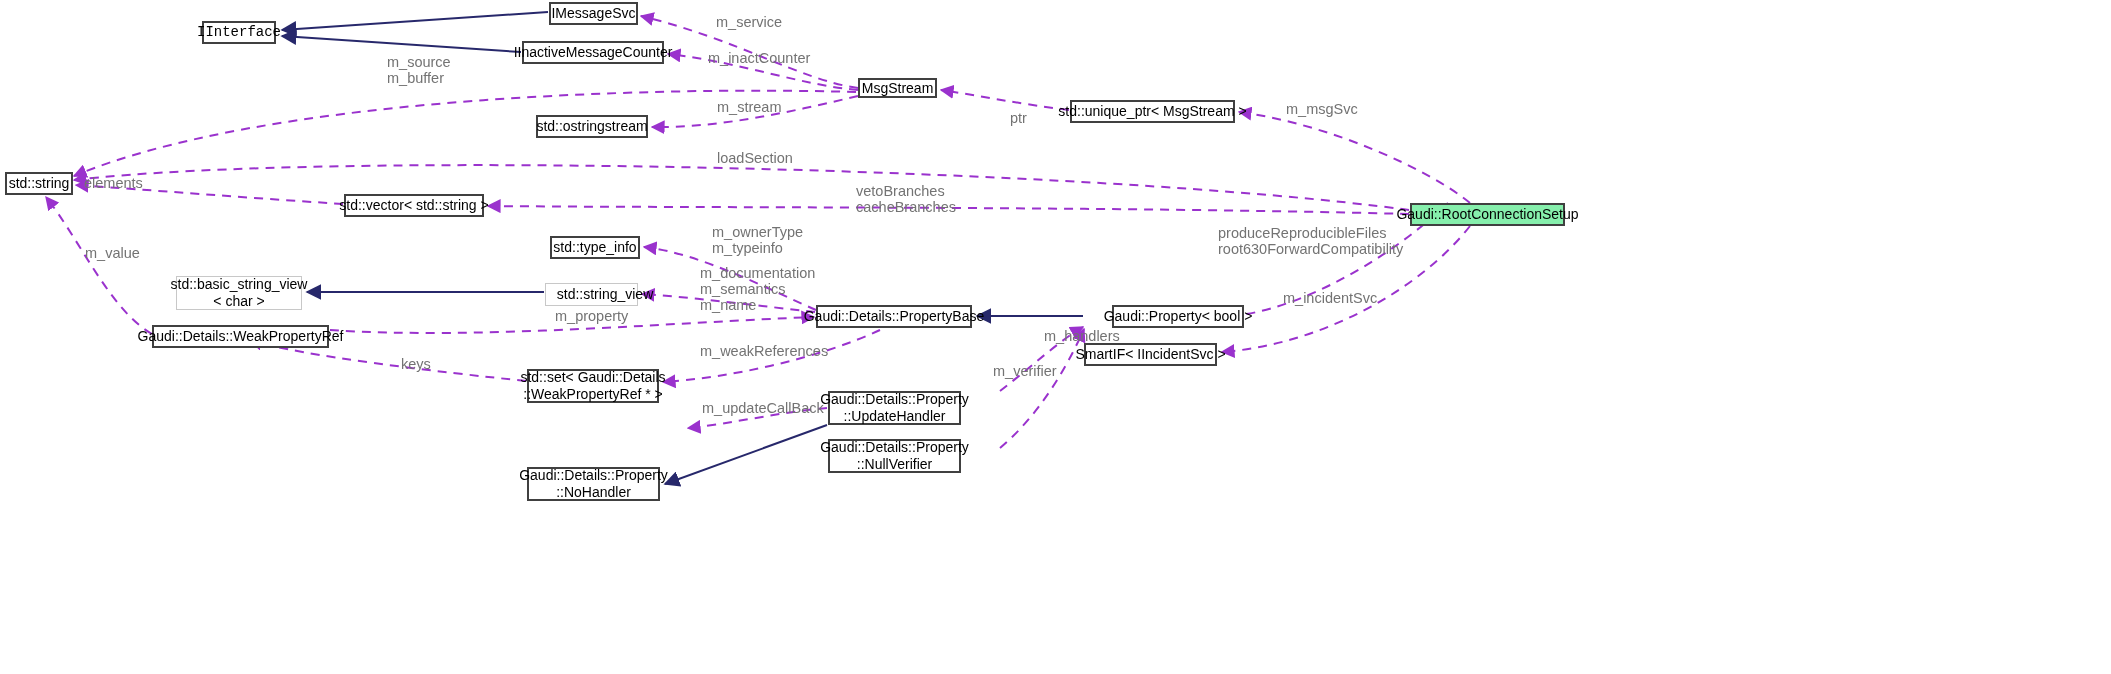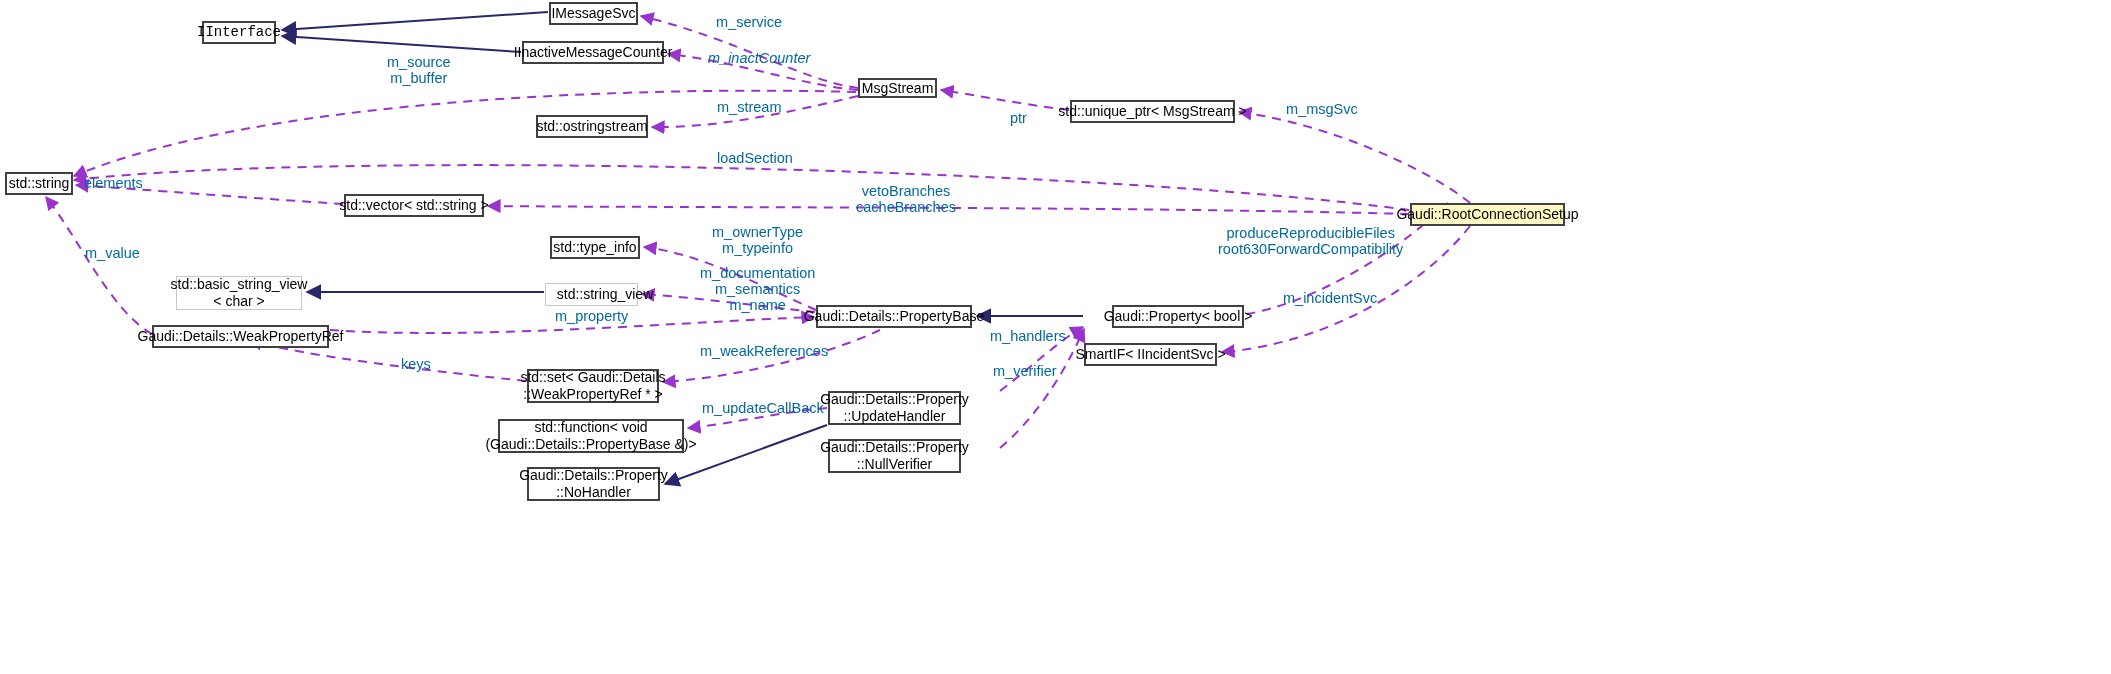--- a/index.html
+++ b/index.html
@@ -34,31 +34,30 @@
     display: flex;
     align-items: center;
     justify-content: center;
     white-space: pre;
     padding: 0 5px;
     z-index: 5;
   }
   .node.thick { border: 2px solid #404040; }
   .node.faint { border: 1px solid #c8c8c8; }
   .node.current {
-    background: #fef9c3;
+    background: #86efac;
     border: 2px solid #404040;
     text-align: center;
   }
   .edge-label {
     position: absolute;
     font-size: 14.5px;
     line-height: 16px;
-    color: #0369a1;
+    color: #737373;
     white-space: pre;
-    text-align: center;
     z-index: 6;
     background: transparent;
   }
 </style>
 </head>
 <body>
 
 <div id="canvas">
 
   <svg id="edges" viewBox="0 0 2111 674" width="2111" height="674" xmlns="http://www.w3.org/2000/svg">
@@ -145,47 +144,45 @@
 &lt; char &gt;</div>
   <div class="node faint" style="left:545px;  top:283px; width:93px;  height:23px;padding-left:32px;">std::string_view</div>
   <div class="node thick" style="left:816px;  top:305px; width:156px; height:23px;">Gaudi::Details::PropertyBase</div>
   <div class="node thick" style="left:1112px; top:305px; width:132px; height:23px;">Gaudi::Property&lt; bool &gt;</div>
   <div class="node thick" style="left:152px;  top:325px; width:177px; height:23px;">Gaudi::Details::WeakPropertyRef</div>
   <div class="node thick" style="left:1084px; top:343px; width:133px; height:23px;">SmartIF&lt; IIncidentSvc &gt;</div>
   <div class="node thick" style="left:527px;  top:369px; width:132px; height:34px;">std::set&lt; Gaudi::Details
 ::WeakPropertyRef * &gt;</div>
   <div class="node thick" style="left:828px;  top:391px; width:133px; height:34px;">Gaudi::Details::Property
 ::UpdateHandler</div>
-  <div class="node thick" style="left:498px;  top:419px; width:186px; height:34px;">std::function&lt; void
-(Gaudi::Details::PropertyBase &amp;)&gt;</div>
   <div class="node thick" style="left:828px;  top:439px; width:133px; height:34px;">Gaudi::Details::Property
 ::NullVerifier</div>
   <div class="node thick" style="left:527px;  top:467px; width:133px; height:34px;">Gaudi::Details::Property
 ::NoHandler</div>
 
   <div class="edge-label" style="left:716px;  top:14px;">m_service</div>
-  <div class="edge-label" style="left:708px;  top:50px;font-style:italic;">m_inactCounter</div>
+  <div class="edge-label" style="left:708px;  top:50px;">m_inactCounter</div>
   <div class="edge-label" style="left:387px;  top:54px;">m_source
 m_buffer</div>
   <div class="edge-label" style="left:1010px; top:81px;margin-top:29px;">ptr</div>
   <div class="edge-label" style="left:1286px; top:101px;">m_msgSvc</div>
   <div class="edge-label" style="left:717px;  top:99px;">m_stream</div>
   <div class="edge-label" style="left:717px;  top:150px;">loadSection</div>
   <div class="edge-label" style="left:84px;   top:175px;">elements</div>
   <div class="edge-label" style="left:856px;  top:183px;">vetoBranches
 cacheBranches</div>
   <div class="edge-label" style="left:712px;  top:224px;">m_ownerType
 m_typeinfo</div>
   <div class="edge-label" style="left:1218px; top:225px;">produceReproducibleFiles
 root630ForwardCompatibility</div>
   <div class="edge-label" style="left:85px;   top:245px;">m_value</div>
   <div class="edge-label" style="left:700px;  top:265px;">m_documentation
 m_semantics
 m_name</div>
   <div class="edge-label" style="left:1283px; top:290px;">m_incidentSvc</div>
   <div class="edge-label" style="left:555px;  top:308px;">m_property</div>
-  <div class="edge-label" style="left:990px;  top:328px;">m_handlers</div>
+  <div class="edge-label" style="left:1044px;  top:328px;">m_handlers</div>
   <div class="edge-label" style="left:401px;  top:343px;margin-top:13px;">keys</div>
   <div class="edge-label" style="left:700px;  top:343px;">m_weakReferences</div>
   <div class="edge-label" style="left:993px;  top:363px;">m_verifier</div>
   <div class="edge-label" style="left:702px;  top:400px;">m_updateCallBack</div>
 
 </div>
 
 </body></html>

